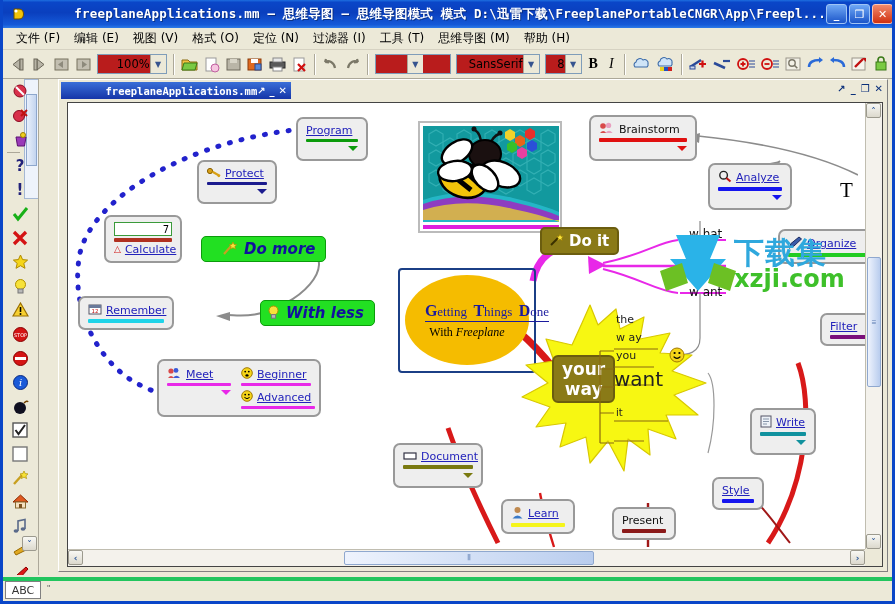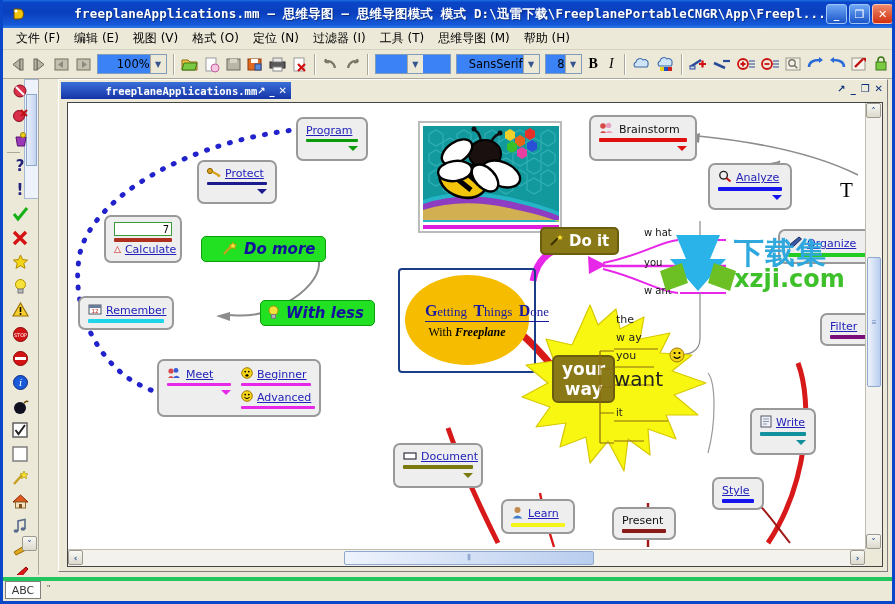--- a/index.html
+++ b/index.html
@@ -83,21 +83,21 @@
     gap: 1px;
   }
   .tb-sep { width: 2px; height: 21px; border-left: 1px solid #aca899; border-right: 1px solid #fff; margin: 0 3px; }
   .tb-btn {
     width: 23px; height: 23px;
     display: flex; align-items: center; justify-content: center;
     border: 1px solid transparent; border-radius: 2px;
     font-size: 14px;
   }
   .tb-combo {
-    height: 20px; background: #3b82f6; border: 1px solid #7f9db9;
+    height: 20px; background: #b91c1c; border: 1px solid #7f9db9;
     display: flex; align-items: center; font-size: 11.5px;
     padding-left: 4px; color: #000; margin: 0 2px;
     font-family: "DejaVu Sans", sans-serif;
   }
   .tb-combo .cv { flex: 1 1 auto; white-space: nowrap; overflow: hidden; }
   .tb-combo .arrow {
     width: 16px; height: 18px; flex: 0 0 auto;
     background: #ece9d8; border-left: 1px solid #aca899;
     display: flex; align-items: center; justify-content: center;
     color: #36548f; font-size: 8px;
@@ -256,28 +256,28 @@
     font-family: "Liberation Serif", serif;
     color: #1b1b9e; font-size: 13px;
     border-bottom: 1px solid #1b1b9e;
     white-space: nowrap; line-height: 1.25; margin-left: 40px;
   }
   .root-line1 .cap { font-size: 16px; font-weight: bold; }
   .root-line2 {
     font-family: "Liberation Serif", serif;
     color: #000; font-size: 12px; margin-top: 3px;
   }
-  .root-line2 i { font-weight: bold; margin-top: 24px; }
+  .root-line2 i { font-weight: normal; margin-top: 24px; }
 
   .cloud {
     position: absolute;
   }
   .mini-lbl {
-    position: absolute; font-size: 10px; color: #111;
-    font-family: "DejaVu Sans", sans-serif; white-space: nowrap;
+    position: absolute; font-size: 12px; color: #111;
+    font-family: "DejaVu Sans", sans-serif; white-space: nowrap; margin-left: 45px;
   }
   .bee-img {
     position: absolute;
     border: 2px solid #bbb;
     background: #fff;
     padding: 3px;
   }
   .wm {
     position: absolute;
     font-family: "DejaVu Sans", sans-serif;

